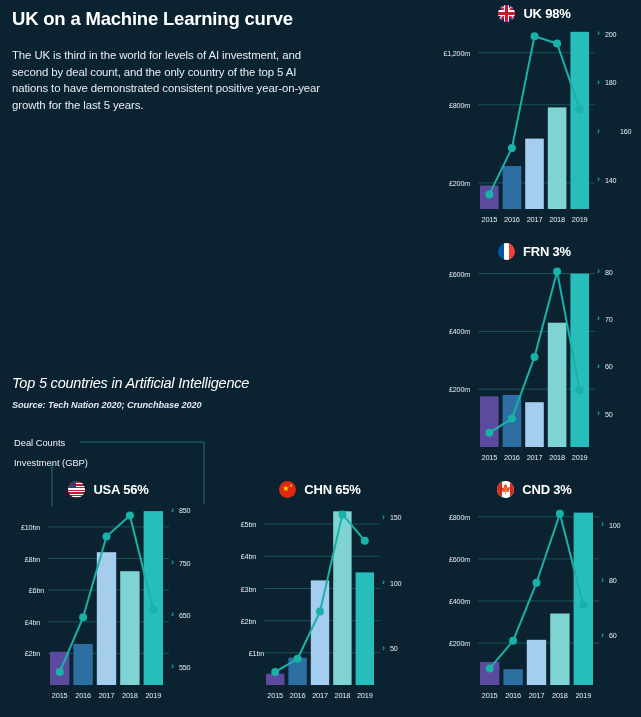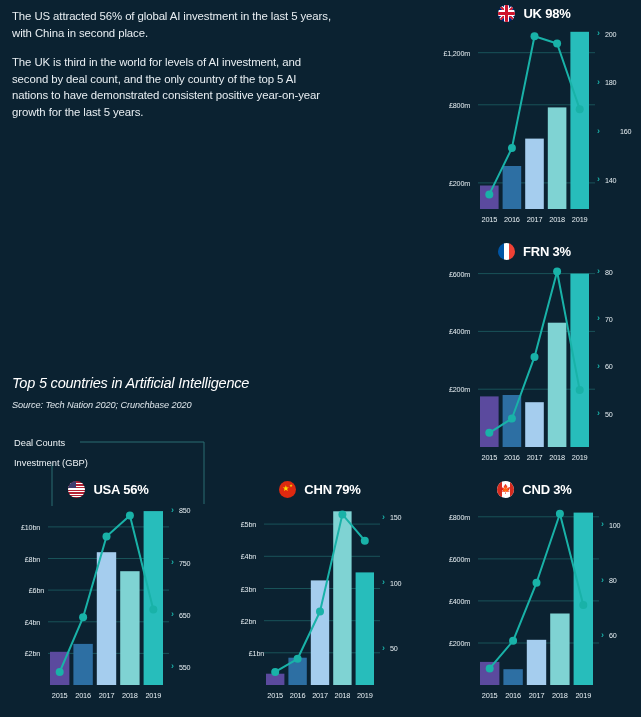--- a/index.html
+++ b/index.html
@@ -23,21 +23,21 @@
   }
 
   
   .section-caption { position: absolute; left: 12px; top: 375px; width: 330px; }
   .section-caption .st {
     font-size: 14.5px; font-style: italic; color: #ffffff; font-weight: 500;
     letter-spacing: -0.2px;
   }
   .section-caption .src {
     font-size: 9.2px; font-style: italic; color: #dfe7ec; margin-top: 9px;
-    font-weight: normal; letter-spacing: -0.1px;
+    font-weight: bold; letter-spacing: -0.1px;
   }
 
   
   .legend { position: absolute; left: 8px; top: 438px; width: 210px; height: 70px; }
   .legend .lbl {
     position: absolute; font-size: 9.3px; color: #eef3f6; white-space: nowrap;
   }
   .legend .lbl-deal { left: 6px; top: 0px; }
   .legend .lbl-inv  { left: 6px; top: 20px; }
   .legend svg { position: absolute; left: 0; top: 0; }
@@ -105,21 +105,21 @@
     position: absolute; font-size: 7.4px; color: #e6eef2; text-align: center;
     letter-spacing: -0.2px;
   }
 </style>
 </head>
 <body>
 
 <div class="page">
 
   <div class="intro">
-    <p>The US attracted 56% of global AI investment in the last 5 years, with China in second place.</p>
+    <h1>UK on a Machine Learning curve</h1>
     <p>The UK is third in the world for levels of AI investment, and second by deal count, and the only country of the top 5 AI nations to have demonstrated consistent positive year-on-year growth for the last 5 years.</p>
   </div>
 
   <div class="section-caption">
     <div class="st">Top 5 countries in Artificial Intelligence</div>
     <div class="src">Source: Tech Nation 2020; Crunchbase 2020</div>
   </div>
 
   <div class="legend">
     <svg width="210" height="70">
@@ -276,21 +276,21 @@
         <div class="xtick" style="left:112.2px;width:23.4px;top:191px">2018</div>
         <div class="xtick" style="left:135.6px;width:23.4px;top:191px">2019</div>
       </div>
     </div>
   <div class="chart" id="chart-chn" style="left:222px; top:478px; width:196px;">
       <div class="head">
         <span class="flag flag-cn">
           <span class="star">★</span>
           <span class="star-s">★</span>
         </span>
-        <span class="name">CHN 79%</span>
+        <span class="name">CHN 65%</span>
       </div>
       <div class="plot" style="width:196px;height:205px">
         <svg width="196" height="205">
           <line x1="42" y1="24.1" x2="158" y2="24.1" stroke="#1d5f63" stroke-width="0.8"></line>
           <line x1="42" y1="56.3" x2="158" y2="56.3" stroke="#1d5f63" stroke-width="0.8"></line>
           <line x1="42" y1="88.5" x2="158" y2="88.5" stroke="#1d5f63" stroke-width="0.8"></line>
           <line x1="42" y1="120.7" x2="158" y2="120.7" stroke="#1d5f63" stroke-width="0.8"></line>
           <line x1="42" y1="152.8" x2="158" y2="152.8" stroke="#1d5f63" stroke-width="0.8"></line>
           <rect x="44.0" y="173.7" width="18.4" height="11.3" fill="#5b4a9e"></rect>
           <rect x="66.4" y="157.7" width="18.4" height="27.3" fill="#2d6fa3"></rect>

